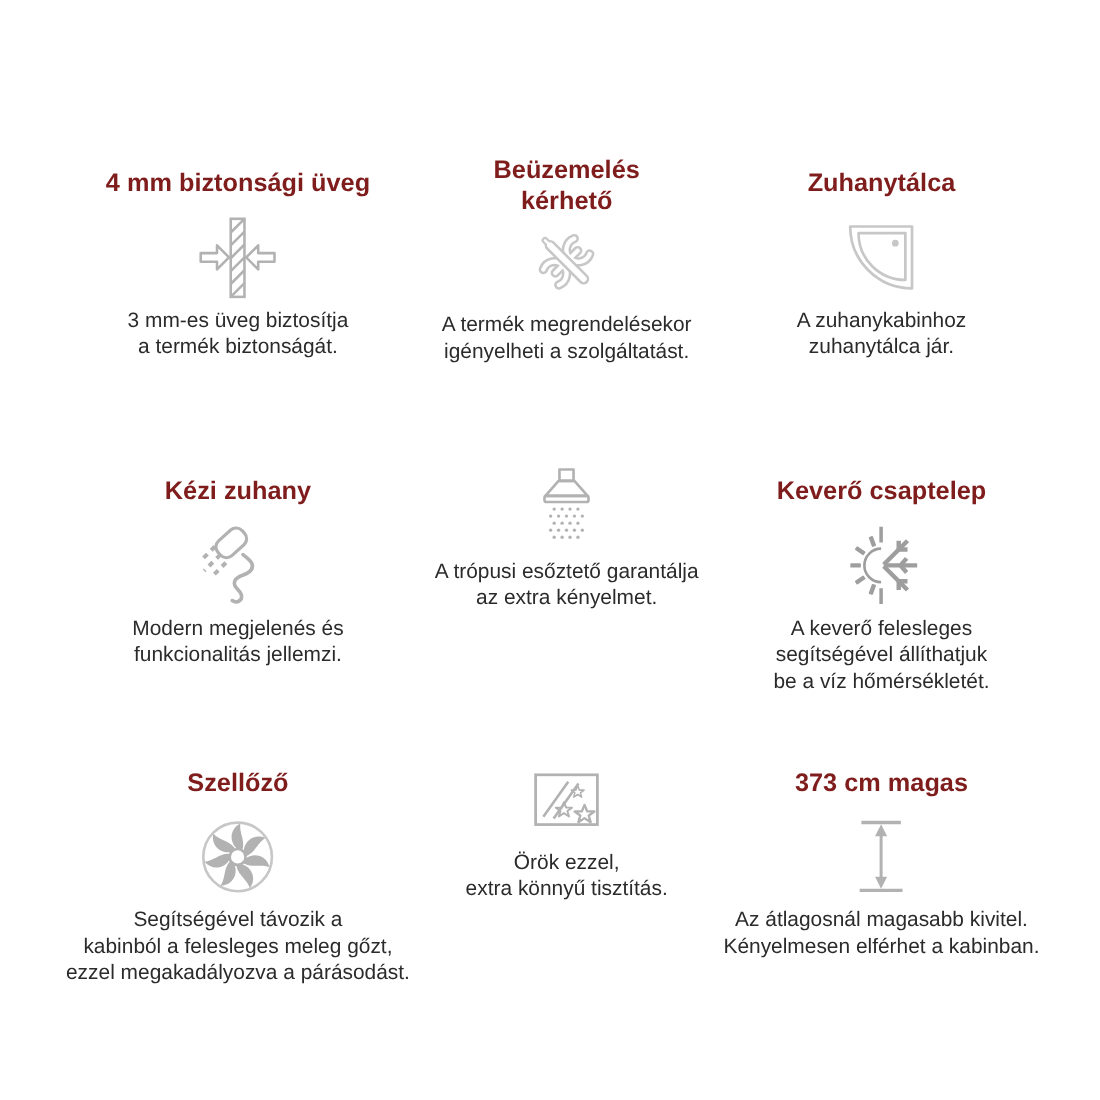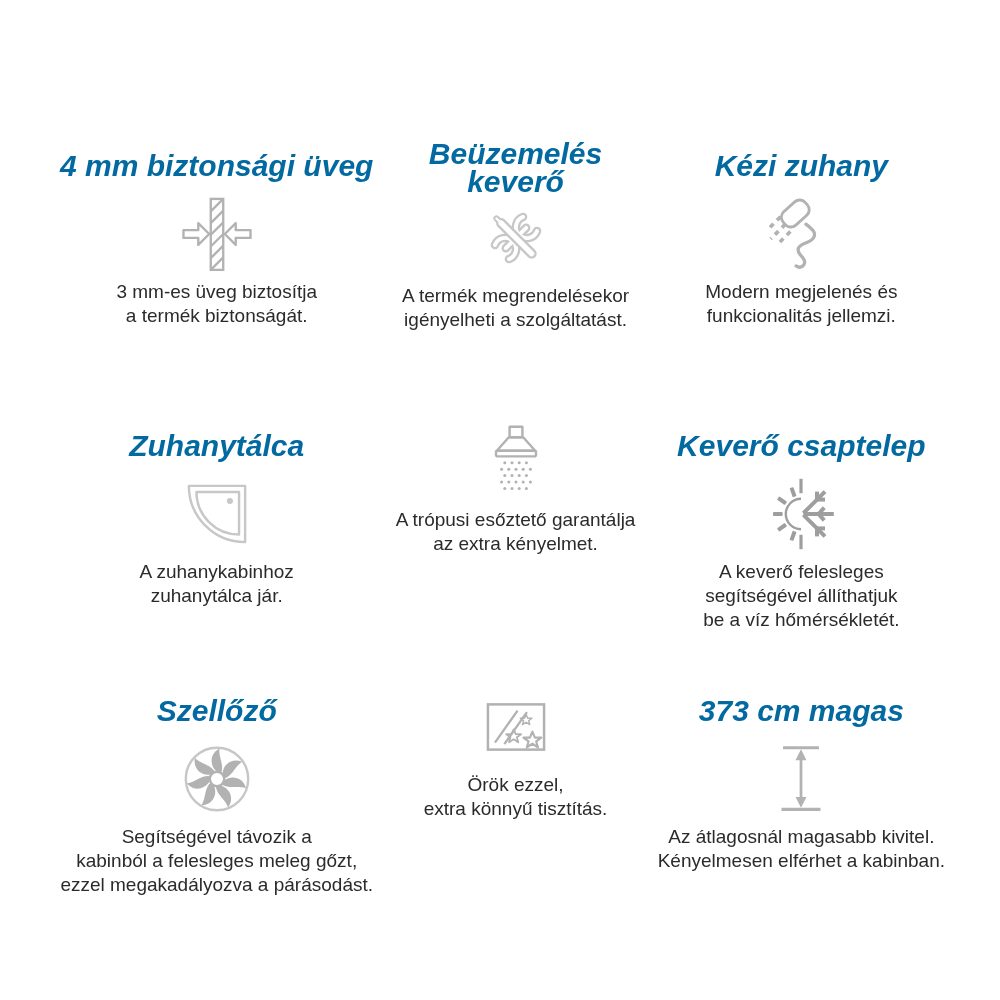--- a/index.html
+++ b/index.html
@@ -14,22 +14,22 @@
     grid-template-rows:280px 265px auto;
     padding:140px 55px 0 60px;
     box-sizing:border-box;
   }
   .cell{
     display:flex;flex-direction:column;align-items:center;
   }
   .title{
     min-height:52px;
     display:flex;align-items:center;justify-content:center;
-    font-size:30px;line-height:28px;font-weight:bold;color:#0369a1;
-    text-align:center;white-space:pre;font-style:italic;
+    font-size:23px;line-height:28px;font-weight:bold;color:#7f1d1d;
+    text-align:center;white-space:pre;
   }
   .iconbox{
     height:80px;margin:2px 0 6px 0;
     display:flex;align-items:center;justify-content:center;
   }
   .iconbox svg{display:block;}
   .desc{
     font-size:19px;line-height:24px;color:#2b2b2b;
     text-align:center;white-space:pre;
   }
@@ -60,21 +60,21 @@
           <path d="M93,45 H74 V36 L60,50 L74,64 V55 H93 Z"></path>
         </g>
       </svg>
     </div>
     <div class="desc">3 mm-es üveg biztosítja
 a termék biztonságát.</div>
   </div>
 
   <div class="cell">
     <div class="title">Beüzemelés
-keverő</div>
+kérhető</div>
     <div class="iconbox">
       <svg class="ic-light" width="78" height="78" viewBox="0 0 100 100">
         <g stroke="currentColor" stroke-width="11" stroke-linecap="round" fill="none">
           <line x1="37" y1="63" x2="63" y2="37"></line>
           <path d="M41,77 A14,14 0 1 0 23,59"></path>
           <path d="M59,23 A14,14 0 1 0 77,41"></path>
         </g>
         <g stroke="#ffffff" stroke-width="5" stroke-linecap="round" fill="none">
           <line x1="37" y1="63" x2="63" y2="37"></line>
           <path d="M41,77 A14,14 0 1 0 23,59"></path>
@@ -84,51 +84,51 @@
         <line x1="31" y1="31" x2="70" y2="70" stroke="currentColor" stroke-width="13" stroke-linecap="round"></line>
         <line x1="25" y1="25" x2="33" y2="33" stroke="#ffffff" stroke-width="3" stroke-linecap="round"></line>
         <line x1="31" y1="31" x2="70" y2="70" stroke="#ffffff" stroke-width="7" stroke-linecap="round"></line>
       </svg>
     </div>
     <div class="desc">A termék megrendelésekor
 igényelheti a szolgáltatást.</div>
   </div>
 
   <div class="cell">
+    <div class="title">Zuhanytálca</div>
+    <div class="iconbox">
+      <svg class="ic-light" width="76" height="76" viewBox="0 0 100 100">
+        <g fill="none" stroke="currentColor" stroke-width="3.2" stroke-linejoin="round">
+          <path d="M13,13 H87 V87 A74,74 0 0 1 13,13 Z"></path>
+          <path d="M23,21 H79 V77 A56,56 0 0 1 23,21 Z"></path>
+        </g>
+        <circle cx="67" cy="33" r="4" fill="currentColor"></circle>
+      </svg>
+    </div>
+    <div class="desc">A zuhanykabinhoz
+zuhanytálca jár.</div>
+  </div>
+
+  <div class="cell">
     <div class="title">Kézi zuhany</div>
     <div class="iconbox">
       <svg class="ic-mid" width="82" height="82" viewBox="0 0 100 100">
         <path d="M56,38 C65,45 69,49 65,55 C60,62 50,60 47,67 C44,74 52,76 54,82 C56,88 50,93 44,89" fill="none" stroke="currentColor" stroke-width="4" stroke-linecap="round"></path>
         <g transform="translate(43,25) rotate(-42)">
           <rect x="-18" y="-11" width="36" height="22" rx="9" fill="#ffffff" stroke="currentColor" stroke-width="3.5"></rect>
         </g>
         <g stroke="currentColor" stroke-width="4.5" stroke-dasharray="6 6">
           <line x1="25" y1="29" x2="8" y2="46"></line>
           <line x1="31" y1="38" x2="13" y2="56"></line>
           <line x1="37" y1="47" x2="23" y2="61"></line>
         </g>
       </svg>
     </div>
     <div class="desc">Modern megjelenés és
 funkcionalitás jellemzi.</div>
-  </div>
-
-  <div class="cell">
-    <div class="title">Zuhanytálca</div>
-    <div class="iconbox">
-      <svg class="ic-light" width="76" height="76" viewBox="0 0 100 100">
-        <g fill="none" stroke="currentColor" stroke-width="3.2" stroke-linejoin="round">
-          <path d="M13,13 H87 V87 A74,74 0 0 1 13,13 Z"></path>
-          <path d="M23,21 H79 V77 A56,56 0 0 1 23,21 Z"></path>
-        </g>
-        <circle cx="67" cy="33" r="4" fill="currentColor"></circle>
-      </svg>
-    </div>
-    <div class="desc">A zuhanykabinhoz
-zuhanytálca jár.</div>
   </div>
 
   <div class="cell">
     <div class="iconbox">
       <svg class="ic-mid" width="80" height="80" viewBox="0 0 100 100">
         <g fill="none" stroke="currentColor" stroke-width="3" stroke-linejoin="round">
           <rect x="42" y="6" width="16" height="13"></rect>
           <polygon points="41,19 59,19 74,36 26,36"></polygon>
           <rect x="25" y="36" width="50" height="7" rx="2"></rect>
         </g>

